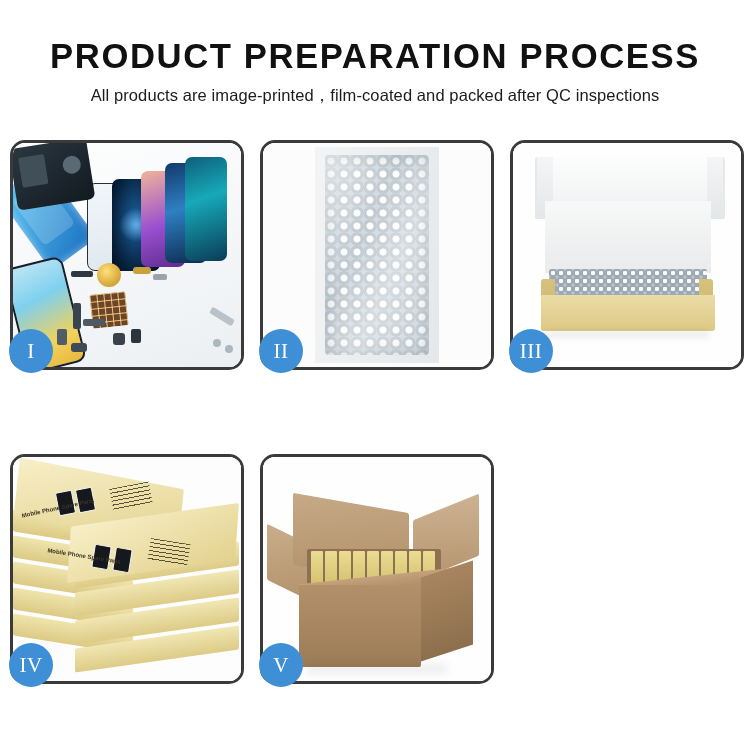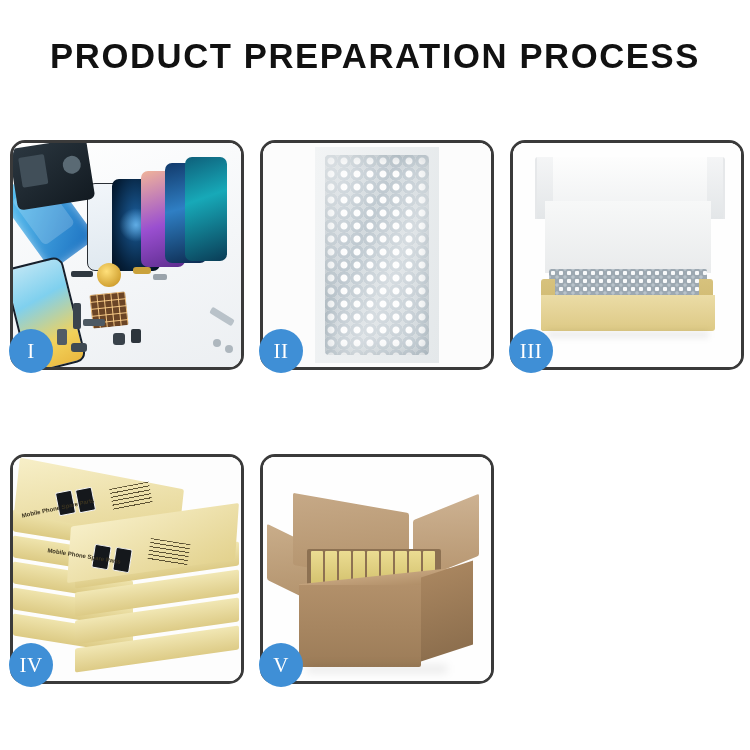--- a/index.html
+++ b/index.html
@@ -214,20 +214,21 @@
   .c6-nick1{position:absolute;left:60px;top:96px;width:16px;height:16px;background:#9d7e5b;}
   .c6-nick2{position:absolute;left:62px;top:176px;width:18px;height:14px;background:#9d7e5b;}
   .c6-shadow{position:absolute;left:24px;top:204px;width:150px;height:8px;
      background:rgba(0,0,0,.07);filter:blur(4px);}
 </style>
 </head>
 <body>
 
 <div class="header">
   <h1 class="title">PRODUCT PREPARATION PROCESS</h1>
+  <p class="subtitle">All products are image-printed，film-coated and packed after QC inspections</p>
 </div>
 
 <div class="grid">
 
   <div class="panel c0 r0">
     <div class="inner">
       <div class="p1bg">
         <div class="ph ph-adh"></div>
         <div class="ph ph-glass"></div>
         <div class="ph ph-jelly"></div>

